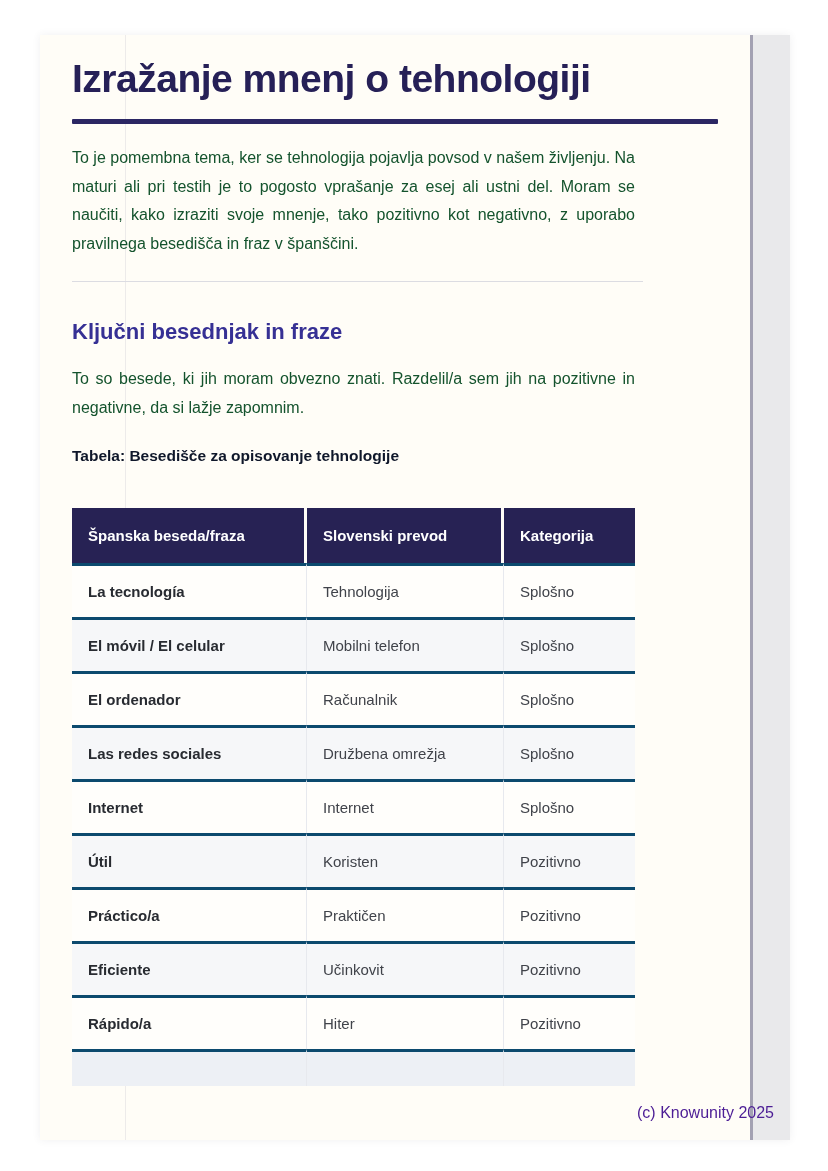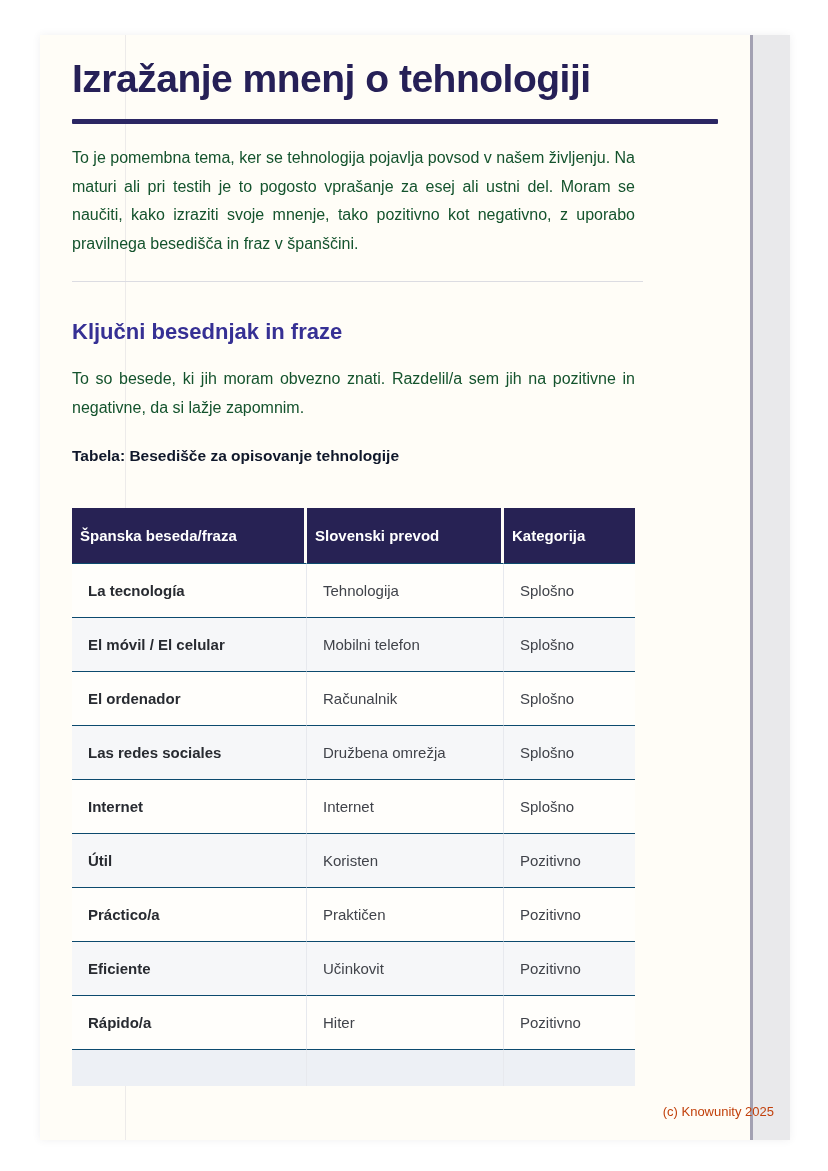--- a/index.html
+++ b/index.html
@@ -89,48 +89,48 @@
     width: 563px;
     border-collapse: separate;
     border-spacing: 0;
     table-layout: fixed;
   }
   table.vocab col.c1 { width: 235px; }
   table.vocab col.c2 { width: 197px; }
   table.vocab col.c3 { width: 131px; }
   table.vocab th {
     height: 55px;
-    padding: 0 8px;
+    padding: 0 16px;
     background: #272254;
     color: #ffffff;
     font-size: 15px;
     font-weight: 700;
     text-align: left;
     vertical-align: middle;
   }
   table.vocab th:not(:last-child) { border-right: 3px solid #fffdf7; }
   table.vocab td {
     height: 54px;
     padding: 0 16px;
     font-size: 15px;
     color: #40434a;
     vertical-align: middle;
-    border-top: 1px solid #0c4a6e;
+    border-top: 3px solid #0c4a6e;
   }
   table.vocab td:not(:last-child) { border-right: 1px solid #e7e9ee; }
   table.vocab td.es { font-weight: 700; color: #282b31; }
   table.vocab tbody tr:nth-child(odd) td { background: #fffefb; }
   table.vocab tbody tr:nth-child(even) td { background: #f6f7f9; }
   table.vocab tbody tr.partial td { height: 37px; background: #edf0f5; }
   .footer-credit {
     position: absolute;
     top: 1069px;
     right: 16px;
-    font-size: 13px;
-    color: #c2410c;
+    font-size: 16px;
+    color: #4c1d95;
     z-index: 3;
     margin-left: 16px;
   }
 </style>
 </head>
 <body>
 
 <div class="sheet">
   <div class="page">
     <div class="margin-line"></div>

